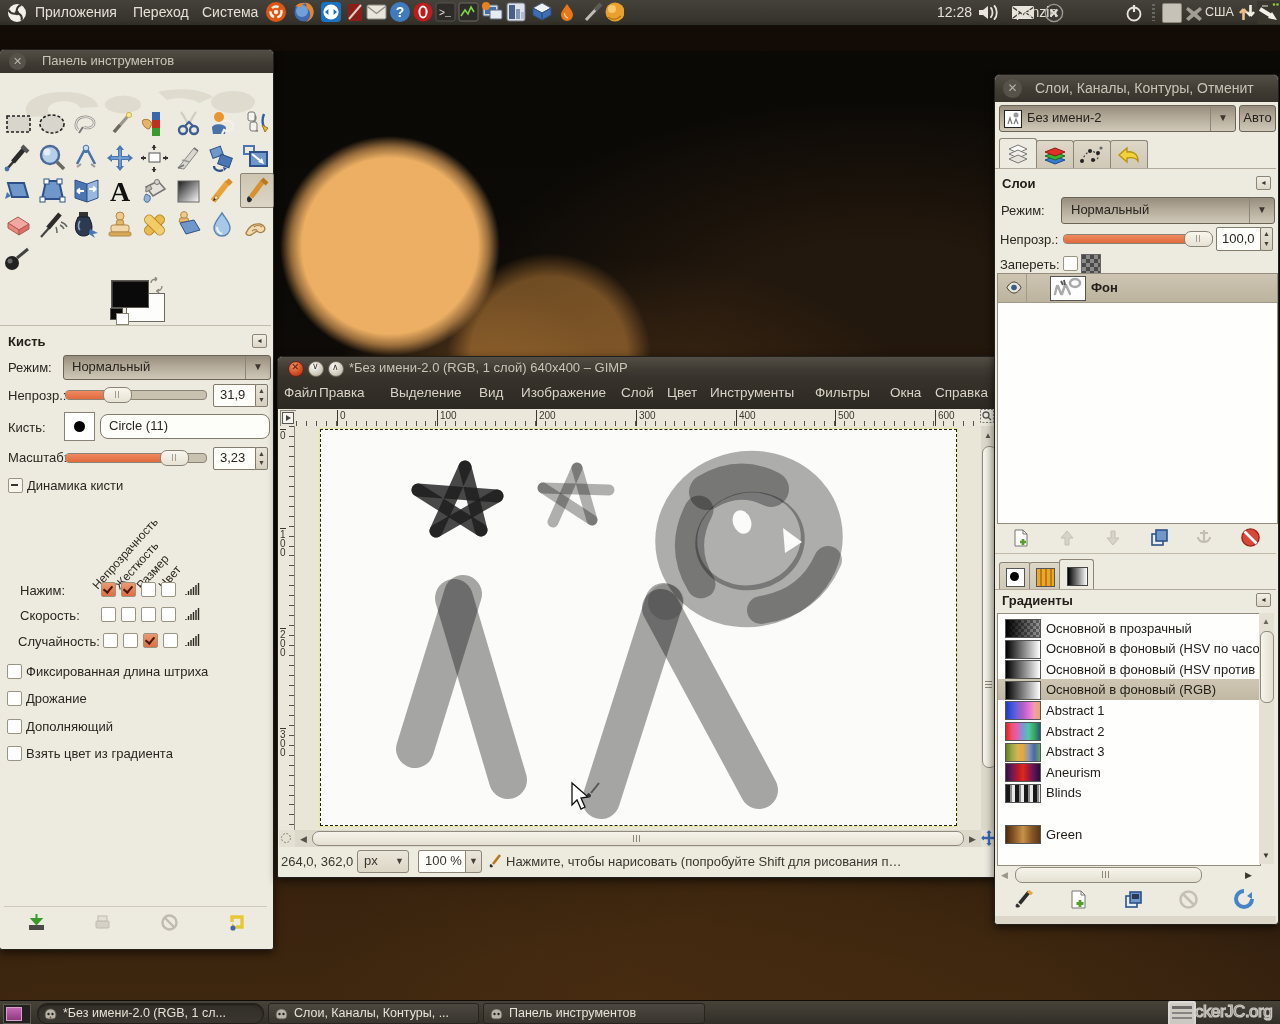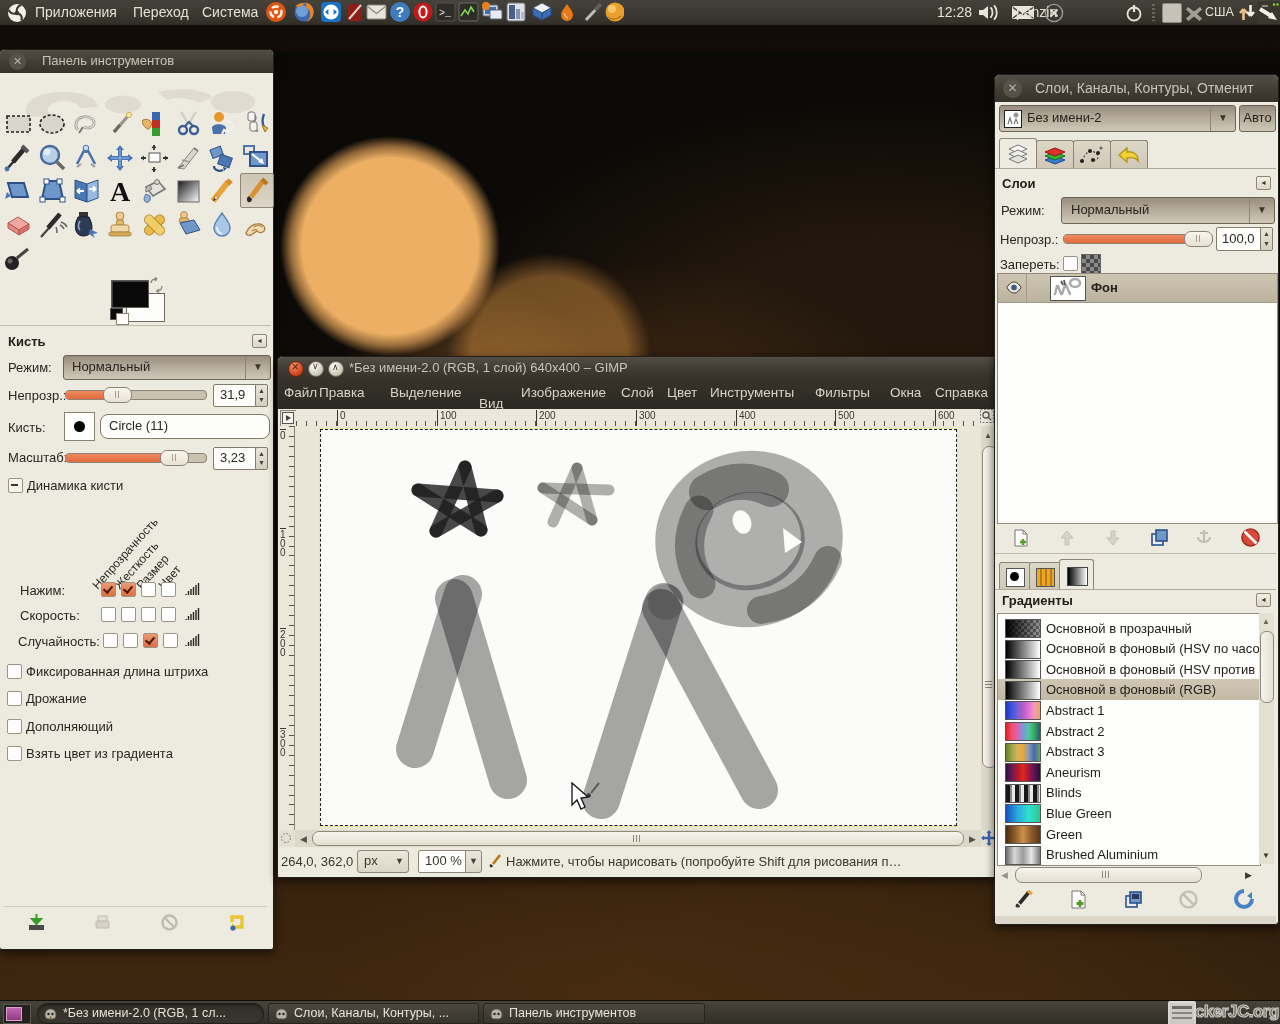--- a/index.html
+++ b/index.html
@@ -522,21 +522,21 @@
   <span class="abs" style="left:30px;top:3.5px;width:14px;height:14px;border-radius:50%;background:radial-gradient(circle at 5px 4px,#fdfcf8,#cdc8ba 65%,#a8a294);border:1px solid #6e6a5e"></span>
   <span class="abs" style="left:34px;top:4px;font-size:9px;color:#3c382f">∨</span>
   <span class="abs" style="left:50px;top:3.5px;width:14px;height:14px;border-radius:50%;background:radial-gradient(circle at 5px 4px,#fdfcf8,#cdc8ba 65%,#a8a294);border:1px solid #6e6a5e"></span>
   <span class="abs" style="left:54px;top:5px;font-size:9px;color:#3c382f">∧</span>
   <span class="abs" style="left:71px;top:3px">*Без имени-2.0 (RGB, 1 слой) 640x400 – GIMP</span>
  </div>
  <div class="abs" style="left:0;top:21px;width:719px;height:31px;background:linear-gradient(#37332b,#2c2923);color:#d8d3c6;font-size:13.5px">
   <span class="abs" style="left:6px;top:7px">Файл</span>
   <span class="abs" style="left:41px;top:7px">Правка</span>
   <span class="abs" style="left:112px;top:7px">Выделение</span>
-  <span class="abs" style="left:201px;top:18px">Вид</span>
+  <span class="abs" style="left:201px;top:7px">Вид</span>
   <span class="abs" style="left:243px;top:7px">Изображение</span>
   <span class="abs" style="left:343px;top:7px">Слой</span>
   <span class="abs" style="left:389px;top:7px">Цвет</span>
   <span class="abs" style="left:432px;top:7px">Инструменты</span>
   <span class="abs" style="left:537px;top:7px">Фильтры</span>
   <span class="abs" style="left:612px;top:7px">Окна</span>
   <span class="abs" style="left:657px;top:7px">Справка</span>
  </div>
 
  <div class="abs" style="left:2px;top:53px;width:16px;height:16px;background:#e9e6d9;border:1px solid #8a8476">
@@ -824,31 +824,23 @@
    <span class="abs" style="left:48px;top:3px;font-size:13px;color:#23201b;white-space:nowrap">Abstract 3</span>
       </div>
   <div class="abs" style="left:0px;top:147.7px;width:262px;height:20.6px;">
    <div class="abs" style="left:7px;top:1.5px;width:34px;height:17px;border:1px solid #555;background:linear-gradient(to right,#30103a,#681858,#b01830,#e02818,#a01840,#581458,#2a0e34)"></div>
    <span class="abs" style="left:48px;top:3px;font-size:13px;color:#23201b;white-space:nowrap">Aneurism</span>
       </div>
   <div class="abs" style="left:0px;top:168.3px;width:262px;height:20.6px;">
    <div class="abs" style="left:7px;top:1.5px;width:34px;height:17px;border:1px solid #555;background:repeating-linear-gradient(90deg,#181818 0 4px,#8a8a8a 4px 6px,#e8e8e8 6px 9px)"></div>
    <span class="abs" style="left:48px;top:3px;font-size:13px;color:#23201b;white-space:nowrap">Blinds</span>
       </div>
-  <div class="abs" style="left:0px;top:188.9px;width:262px;height:20.6px;">
-   <div class="abs" style="left:7px;top:1.5px;width:34px;height:17px;border:1px solid #555;background:linear-gradient(to right,#1850c0,#28a8e0,#30e0d0,#28c890)"></div>
-   <span class="abs" style="left:48px;top:3px;font-size:13px;color:#23201b;white-space:nowrap">Blue Green</span>
-      </div>
   <div class="abs" style="left:0px;top:209.5px;width:262px;height:20.6px;">
    <div class="abs" style="left:7px;top:1.5px;width:34px;height:17px;border:1px solid #555;background:linear-gradient(to right,#4a2c10,#8a5a28,#c8924a,#8a5a28,#5a3818)"></div>
    <span class="abs" style="left:48px;top:3px;font-size:13px;color:#23201b;white-space:nowrap">Green</span>
-      </div>
-  <div class="abs" style="left:0px;top:230.1px;width:262px;height:20.6px;">
-   <div class="abs" style="left:7px;top:1.5px;width:34px;height:17px;border:1px solid #555;background:linear-gradient(to right,#6a6a6a,#d8d8d8,#9a9a9a,#e8e8e8,#7a7a7a)"></div>
-   <span class="abs" style="left:48px;top:3px;font-size:13px;color:#23201b;white-space:nowrap">Brushed Aluminium</span>
       </div>
  </div>
  <div class="abs" style="left:264px;top:538px;width:15px;height:251px;background:#e4e0d2">
   <div class="abs" style="left:3px;top:4px;font-size:8px;color:#6a665c">▲</div>
   <div class="abs" style="left:1px;top:18px;width:12px;height:70px;background:linear-gradient(90deg,#f6f4ec,#e4dfd1);border:1px solid #908a7c;border-radius:6px"></div>
   <div class="abs" style="left:3px;bottom:4px;font-size:8px;color:#3a372f">▼</div>
  </div>
 
  <div class="abs" style="left:2px;top:791px;width:277px;height:17px">
   <div class="abs" style="left:4px;top:4px;font-size:9px;color:#9a948a">◀</div>
@@ -911,15 +903,15 @@
         <circle cx="9.5" cy="8" r="1.2" fill="#222"></circle>
       </svg>
   <span class="abs" style="left:25px;top:2px;white-space:nowrap">Панель инструментов</span>
  </div>
  <div class="abs" style="left:1164px;top:-3px;width:116px;height:27px;opacity:.8">
   <div class="abs" style="left:4px;top:3px;width:24px;height:21px;background:#f2efe8;border:2px solid #fff;border-radius:2px">
         <div style="margin:3px 2px;height:3px;background:#777"></div>
         <div style="margin:3px 2px;height:2px;background:#999"></div>
         <div style="margin:3px 2px;height:2px;background:#999"></div>
       </div>
-  <span class="abs" style="left:31px;top:4px;font-size:17px;font-weight:bold;color:rgba(255,255,255,.2);-webkit-text-stroke:1.2px #eceae4;letter-spacing:-0.5px;font-family:'Liberation Sans',sans-serif">ckerJC.org</span>
+  <span class="abs" style="left:31px;top:4px;font-size:17px;font-weight:normal;color:rgba(255,255,255,.2);-webkit-text-stroke:1.2px #eceae4;letter-spacing:-0.5px;font-family:'Liberation Sans',sans-serif">ckerJC.org</span>
  </div>
 </div>
 
 </body></html>

